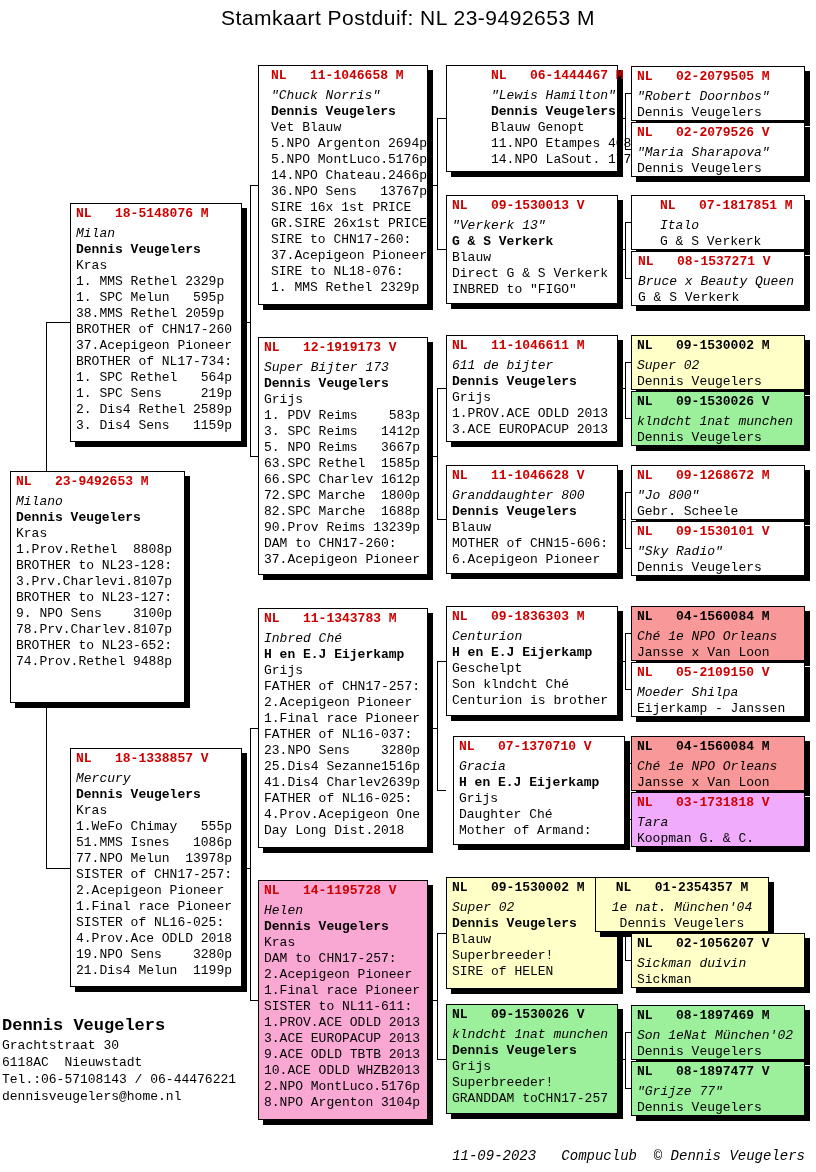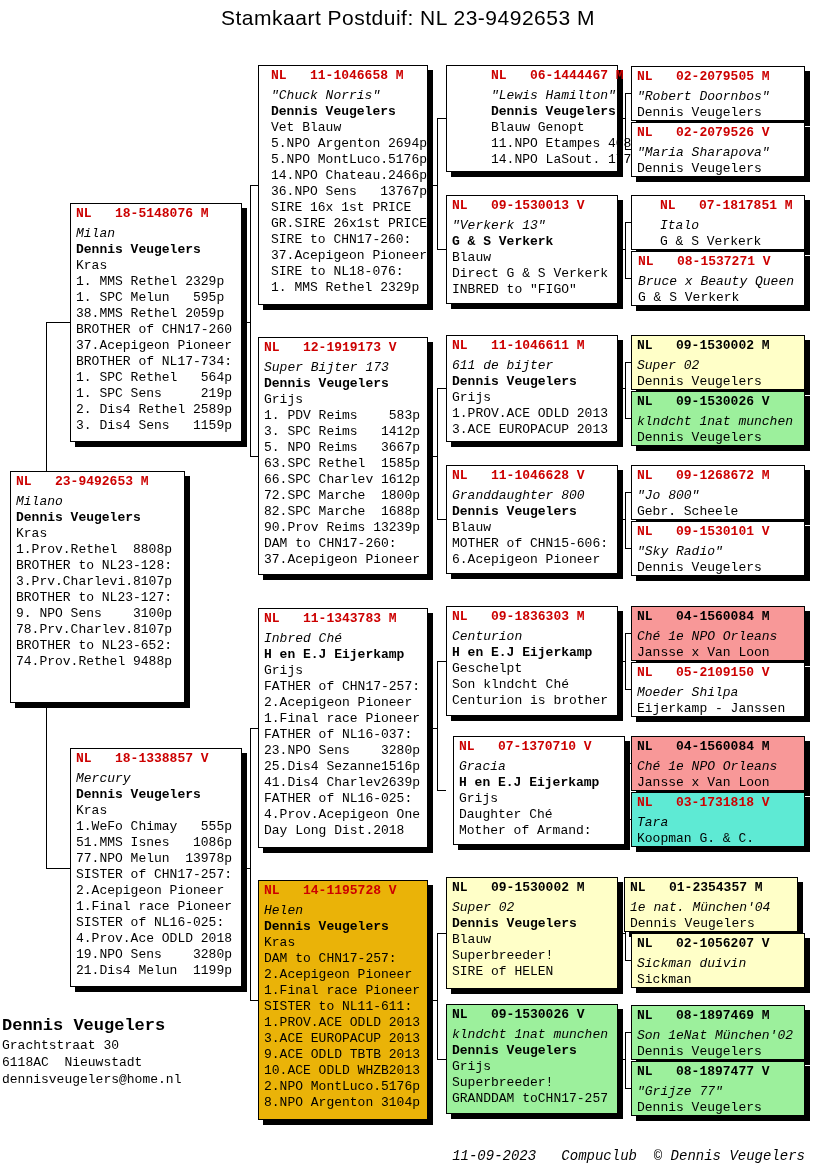--- a/index.html
+++ b/index.html
@@ -133,21 +133,21 @@
       <div class="bline">2.Acepigeon Pioneer</div>
       <div class="bline">1.Final race Pioneer</div>
       <div class="bline">FATHER of NL16-037:</div>
       <div class="bline">23.NPO Sens    3280p</div>
       <div class="bline">25.Dis4 Sezanne1516p</div>
       <div class="bline">41.Dis4 Charlev2639p</div>
       <div class="bline">FATHER of NL16-025:</div>
       <div class="bline">4.Prov.Acepigeon One</div>
       <div class="bline">Day Long Dist.2018</div>
     </div>
-  <div class="pbox" style="left: 258px; top: 880px; width: 170px; height: 240px; background: #eab308;">
+  <div class="pbox" style="left: 258px; top: 880px; width: 170px; height: 240px; background: #f9a8d4;">
       <div class="ring ring-red">NL   14-1195728 V</div>
       <div class="bline pigeon-name">Helen</div>
       <div class="bline bold">Dennis Veugelers</div>
       <div class="bline">Kras</div>
       <div class="bline">DAM to CHN17-257:</div>
       <div class="bline">2.Acepigeon Pioneer</div>
       <div class="bline">1.Final race Pioneer</div>
       <div class="bline">SISTER to NL11-611:</div>
       <div class="bline">1.PROV.ACE ODLD 2013</div>
       <div class="bline">3.ACE EUROPACUP 2013</div>
@@ -268,26 +268,26 @@
   <div class="pbox" style="left: 631px; top: 662px; width: 174px; height: 55px; background: rgb(255, 255, 255);">
       <div class="ring ring-red">NL   05-2109150 V</div>
       <div class="bline pigeon-name">Moeder Shilpa</div>
       <div class="bline">Eijerkamp - Janssen</div>
     </div>
   <div class="pbox" style="left: 631px; top: 736px; width: 174px; height: 55px; background: rgb(248, 152, 152);">
       <div class="ring ring-black">NL   04-1560084 M</div>
       <div class="bline pigeon-name">Ché 1e NPO Orleans</div>
       <div class="bline">Jansse x Van Loon</div>
     </div>
-  <div class="pbox" style="left: 631px; top: 792px; width: 174px; height: 55px; background: #5eead4;">
+  <div class="pbox" style="left: 631px; top: 792px; width: 174px; height: 55px; background: #f0abfc;">
       <div class="ring ring-red">NL   03-1731818 V</div>
       <div class="bline pigeon-name">Tara</div>
       <div class="bline">Koopman G. &amp; C.</div>
     </div>
-  <div class="pbox" style="left: 624px; top: 877px; width: 174px; height: 55px; background: rgb(255, 255, 200);">
+  <div class="pbox" style="left: 595px; top: 877px; width: 174px; height: 55px; background: rgb(255, 255, 200); text-align: center;">
       <div class="ring ring-black">NL   01-2354357 M</div>
       <div class="bline pigeon-name">1e nat. München'04</div>
       <div class="bline">Dennis Veugelers</div>
     </div>
   <div class="pbox" style="left: 631px; top: 933px; width: 174px; height: 55px; background: rgb(255, 255, 200);">
       <div class="ring ring-black">NL   02-1056207 V</div>
       <div class="bline pigeon-name">Sickman duivin</div>
       <div class="bline">Sickman</div>
     </div>
   <div class="pbox" style="left: 631px; top: 1005px; width: 174px; height: 55px; background: rgb(156, 240, 156);">
@@ -298,18 +298,19 @@
   <div class="pbox" style="left: 631px; top: 1061px; width: 174px; height: 55px; background: rgb(156, 240, 156);">
       <div class="ring ring-black">NL   08-1897477 V</div>
       <div class="bline pigeon-name">"Grijze 77"</div>
       <div class="bline">Dennis Veugelers</div>
     </div>
 
   <div class="footer">
     <div class="footer-name">Dennis Veugelers</div>
     <div class="footer-line">Grachtstraat 30</div>
     <div class="footer-line">6118AC  Nieuwstadt</div>
+    <div class="footer-line">Tel.:06-57108143 / 06-44476221</div>
     <div class="footer-line">dennisveugelers@home.nl</div>
   </div>
 
   <div class="print-info">11-09-2023   Compuclub  © Dennis Veugelers</div>
 
 </div>
 
 </body></html>

